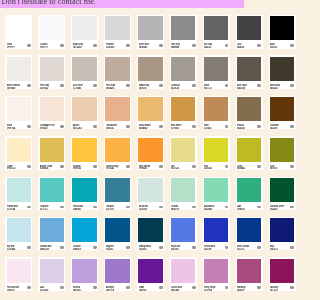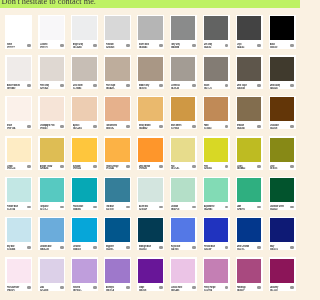--- a/index.html
+++ b/index.html
@@ -1,19 +1,19 @@
 <!DOCTYPE html>
 <html><head>
 <meta charset="utf-8">
 <title>Color Palette</title>
 <style>
   html,body{margin:0;padding:0;}
   body{width:300px;height:300px;overflow:hidden;background:#FAF1E2;
        font-family:"Liberation Sans",sans-serif;-webkit-font-smoothing:antialiased;}
-  #header{position:absolute;left:0;top:0;width:300px;height:8.4px;background:#bef264;overflow:hidden;}
+  #header{position:absolute;left:0;top:0;width:244px;height:8.4px;background:#f0abfc;overflow:hidden;}
   #header .ttl{position:absolute;left:1.6px;top:-3.5px;font-family:"Liberation Serif",serif;
        font-size:8.3px;color:#3a3a3a;white-space:nowrap;}
   #grid{position:absolute;left:5.3px;top:15px;display:grid;
         grid-template-columns:repeat(9,26.9px);grid-auto-rows:33.5px;
         column-gap:6.04px;row-gap:6.9px;}
   .card{background:#fff;position:relative;overflow:hidden;}
   .chip{position:absolute;left:1.35px;top:1.35px;right:1.35px;height:24px;}
   .meta{position:absolute;left:0;top:25.4px;right:0;bottom:0;}
   .txt{position:absolute;left:1.55px;top:0;right:5px;overflow:hidden;height:10px;}
   .nm{position:absolute;left:0;top:4.0px;font-size:3.6px;line-height:3.6px;

